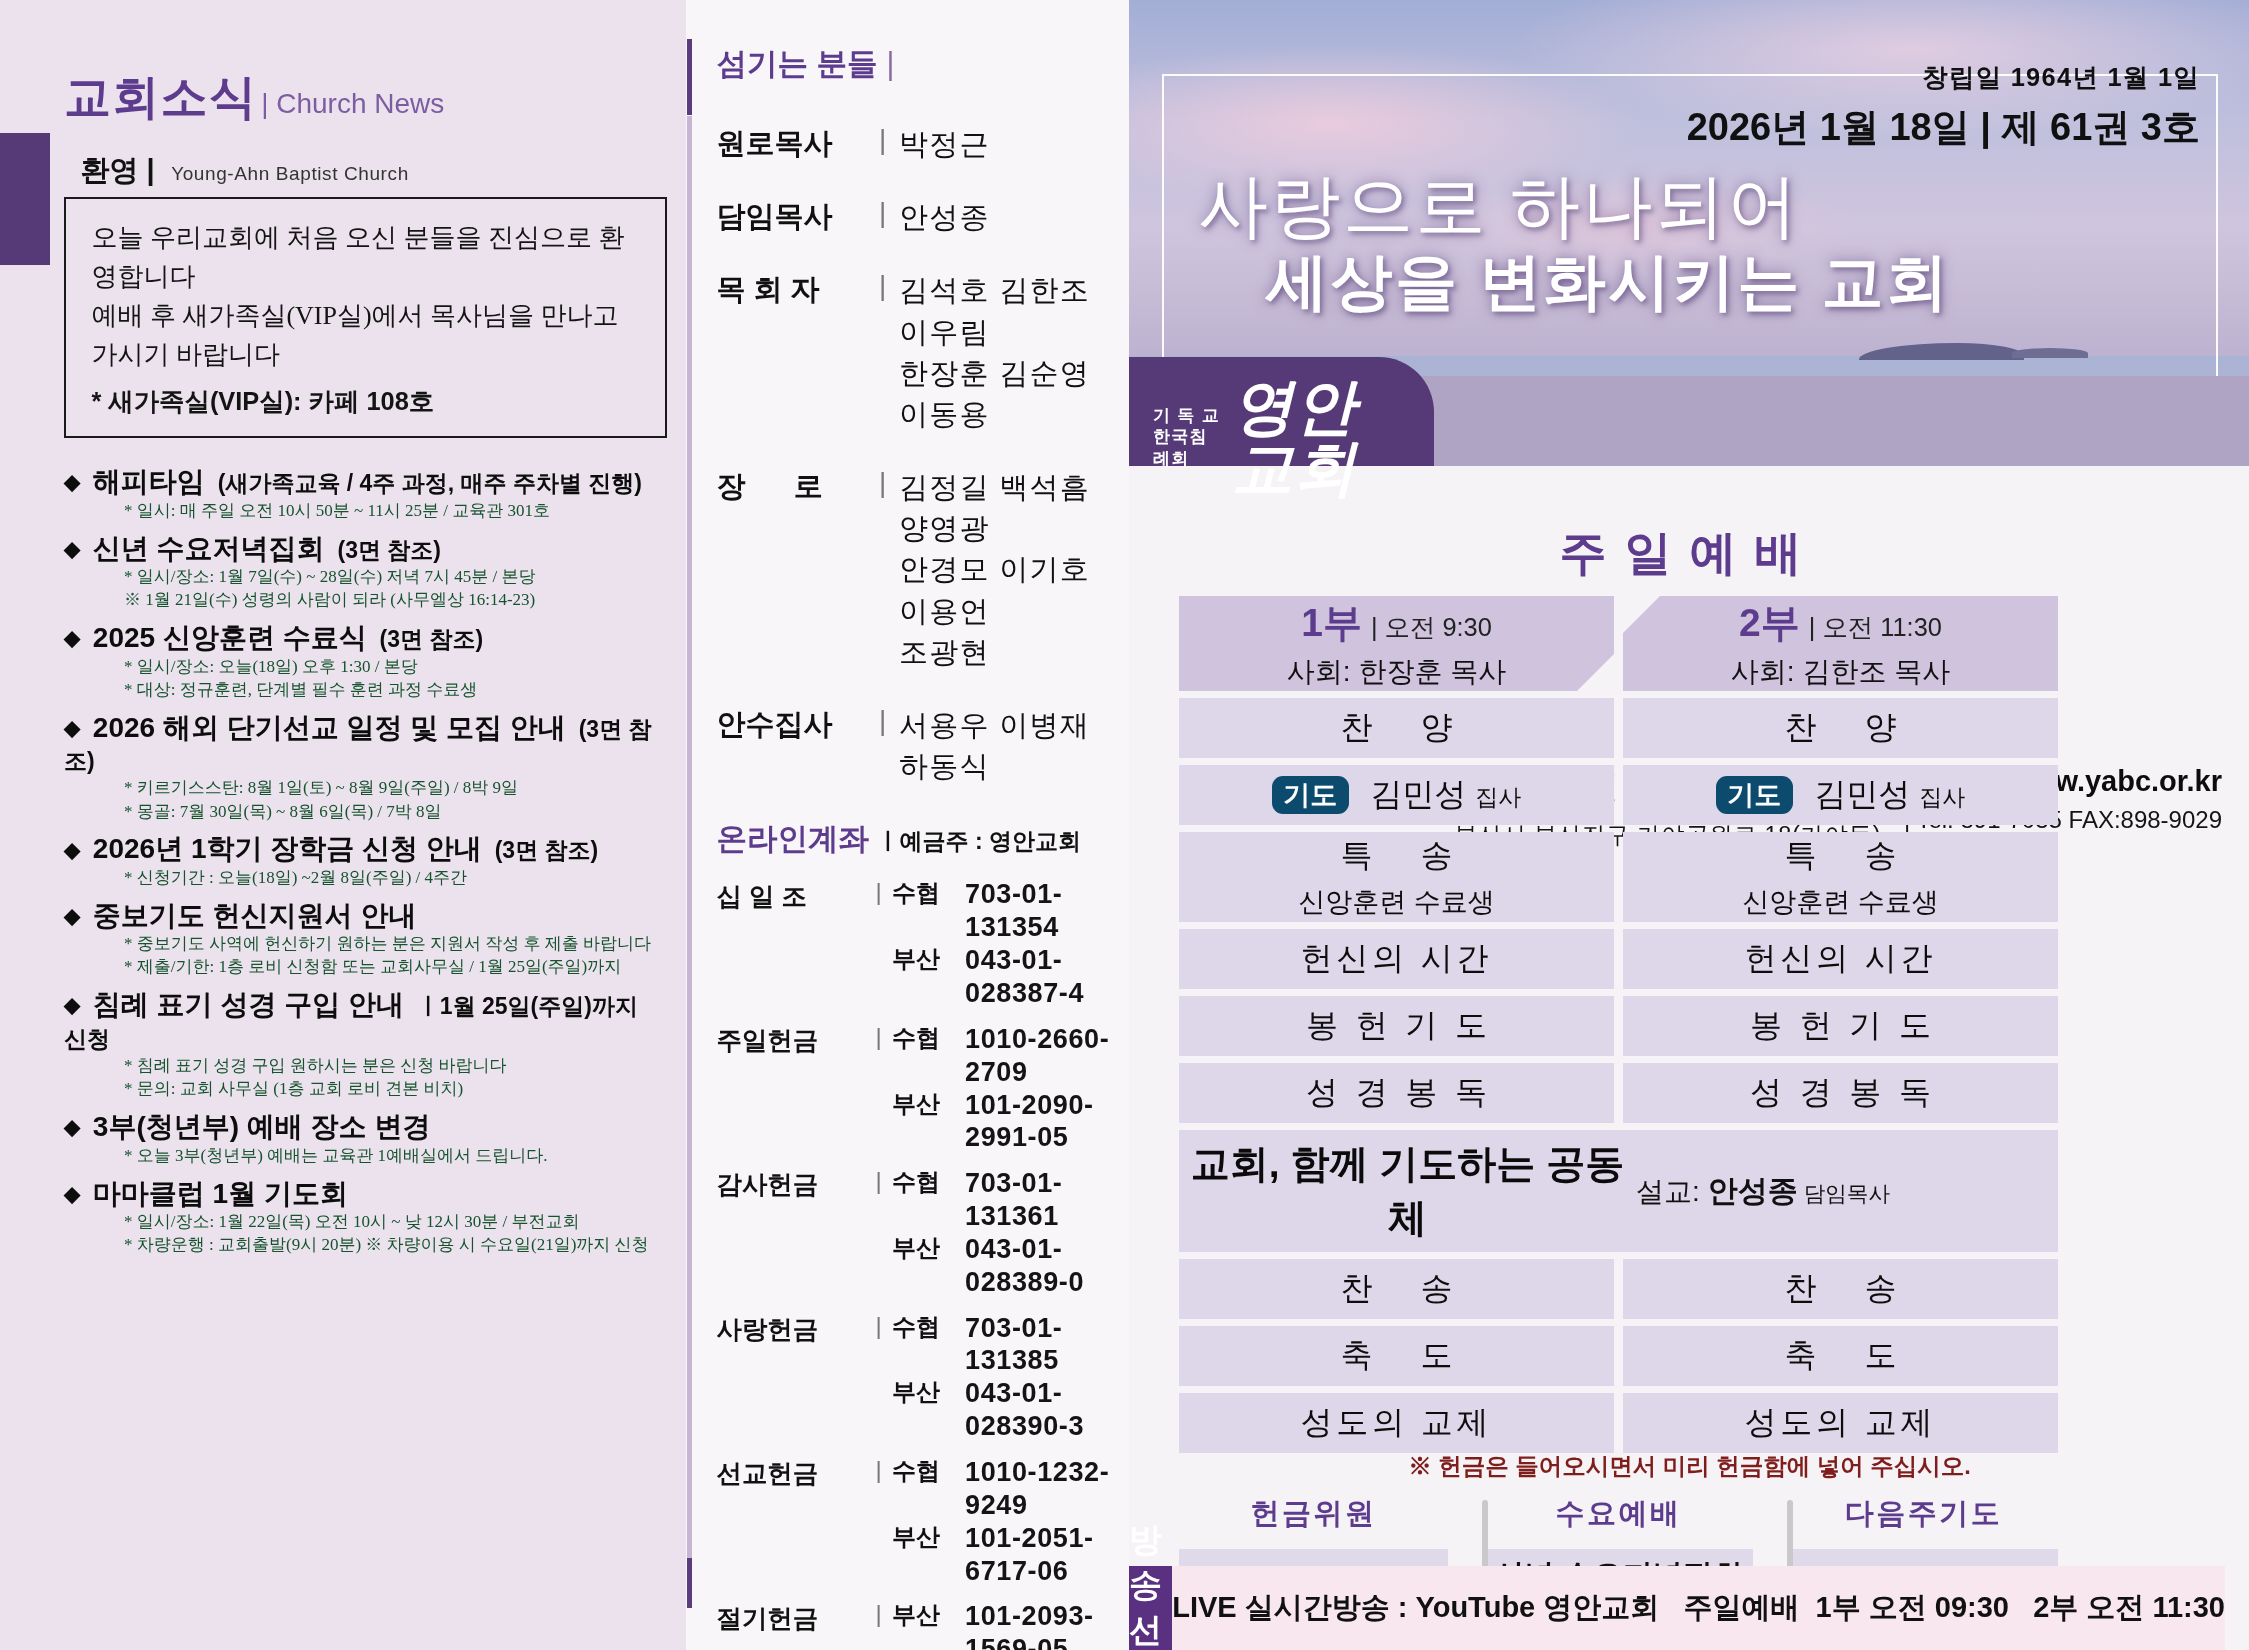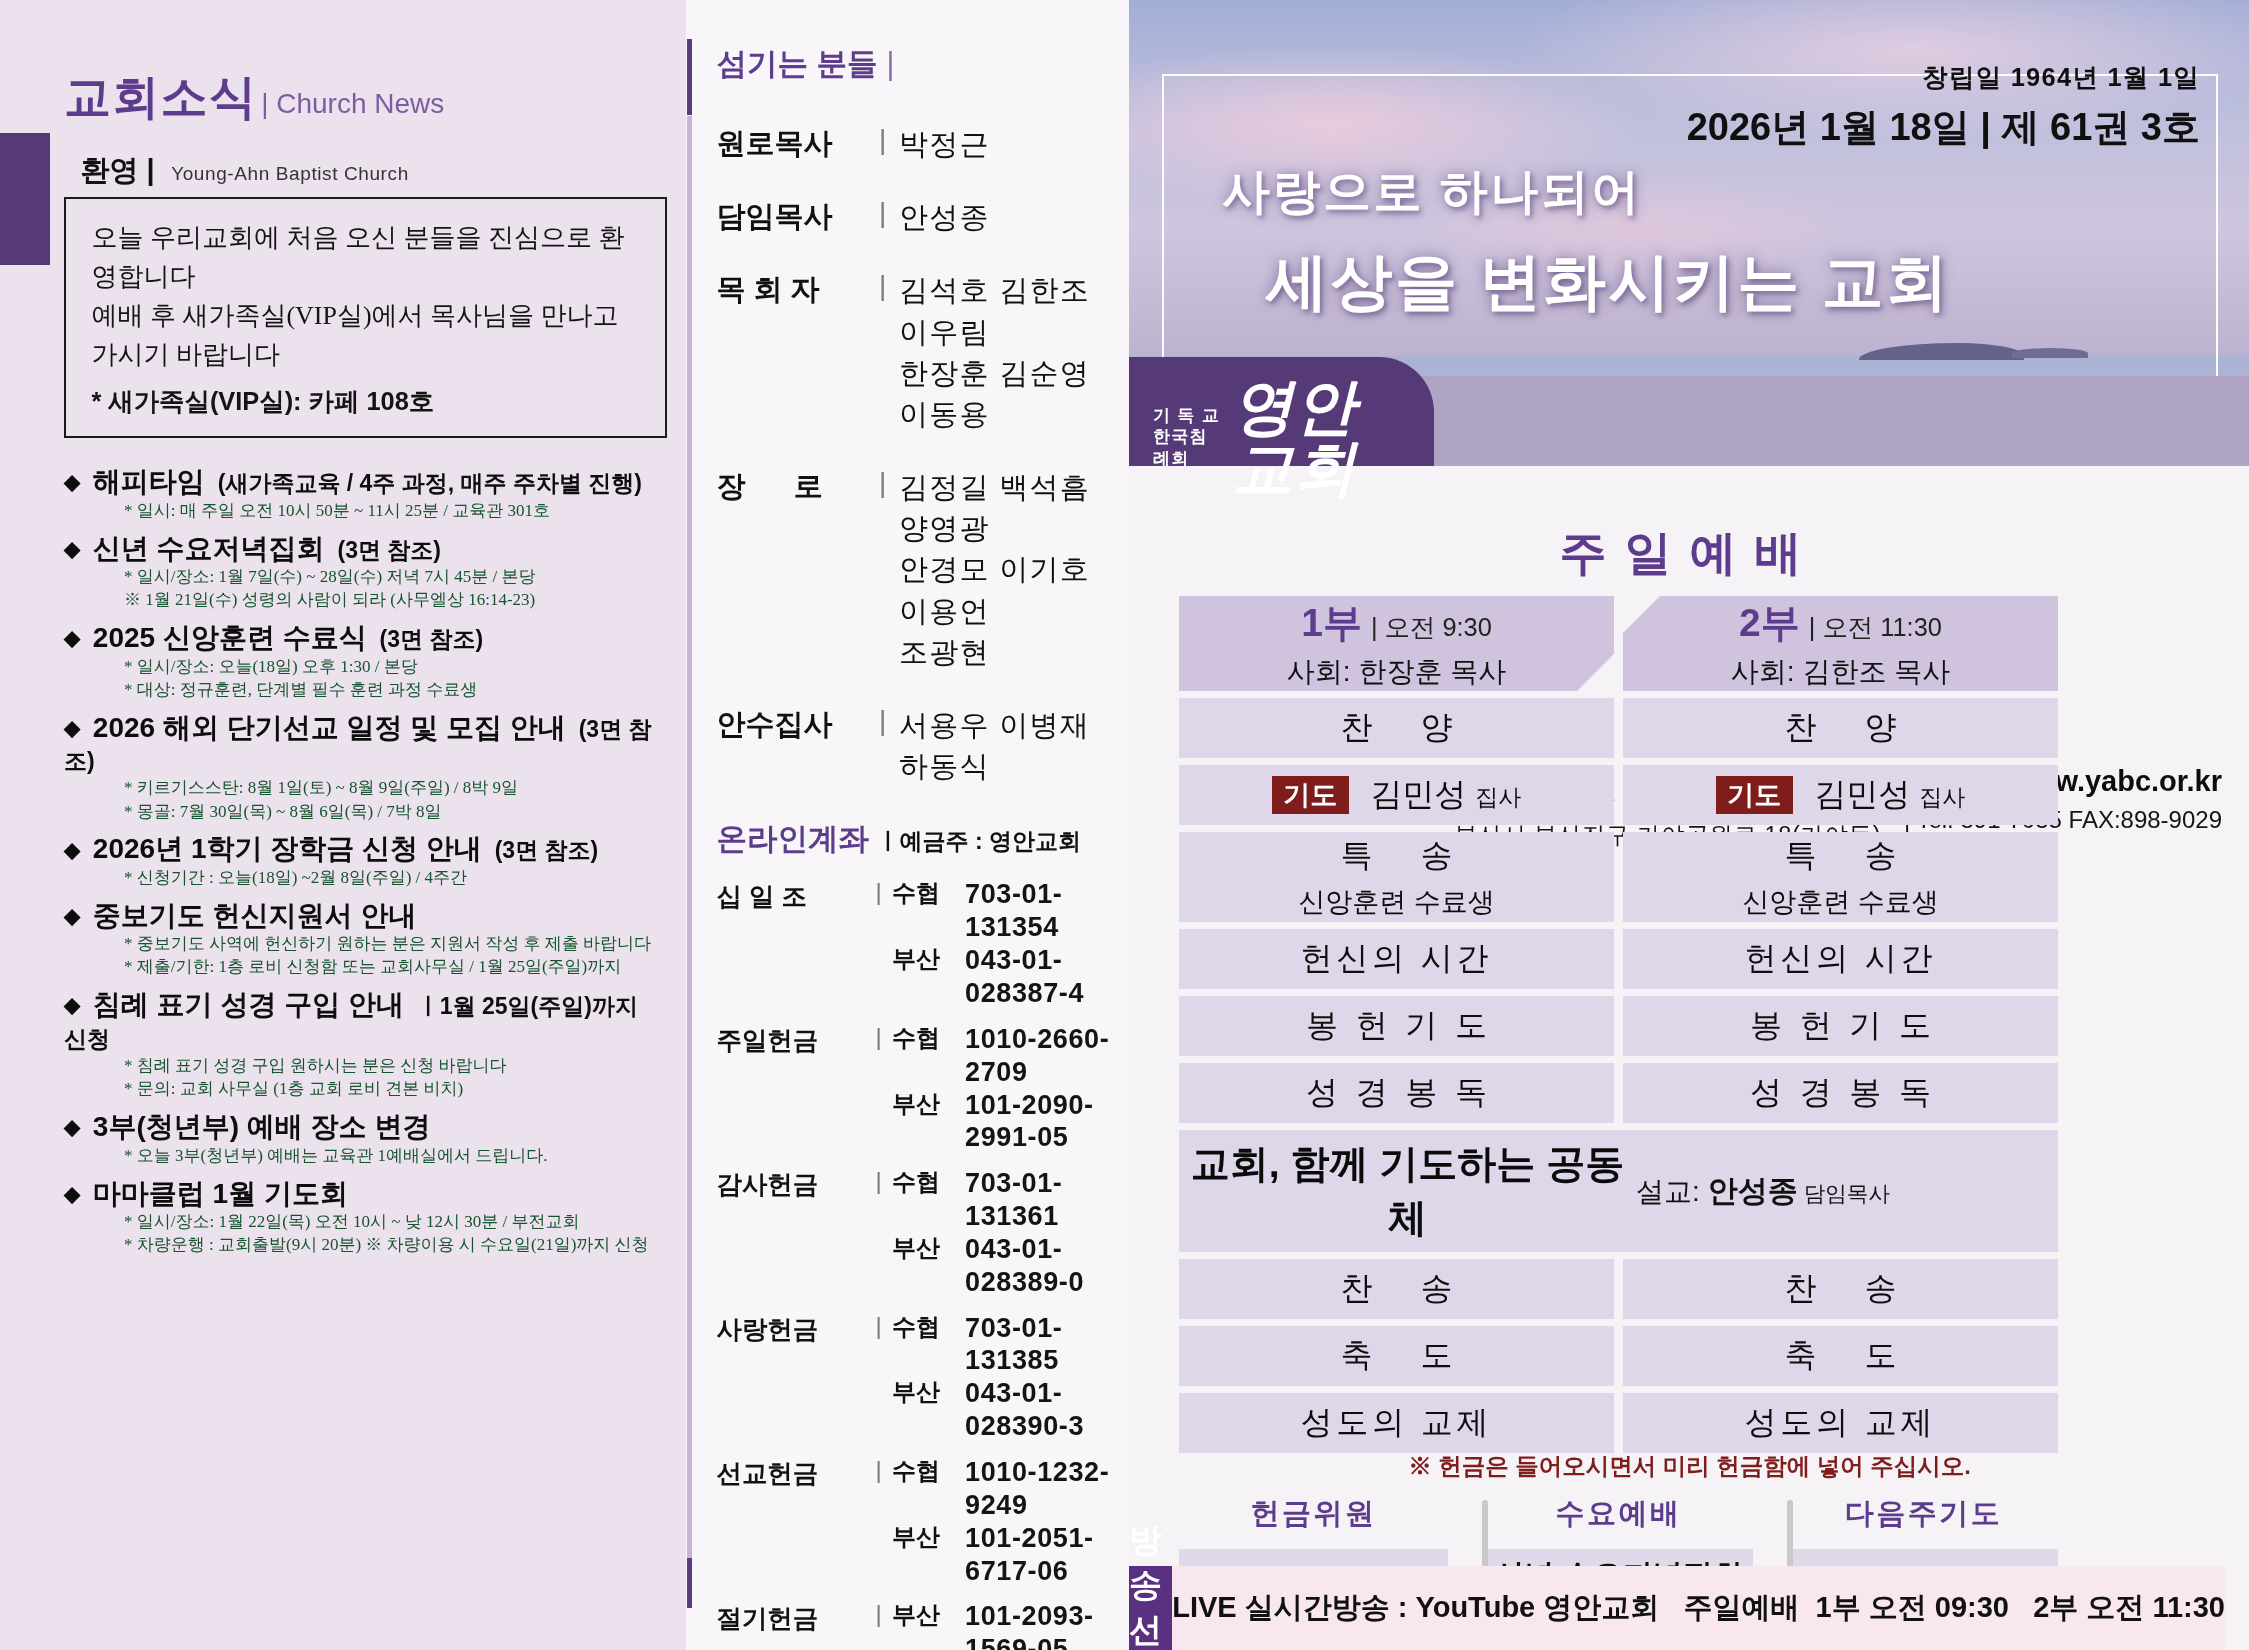--- a/index.html
+++ b/index.html
@@ -57,22 +57,22 @@
       radial-gradient(ellipse 445px 114px at 18% 30%, rgba(240,205,222,.85), rgba(240,205,222,0) 70%),
       radial-gradient(ellipse 572px 127px at 70% 12%, rgba(244,214,228,.7), rgba(244,214,228,0) 70%),
       radial-gradient(ellipse 318px 76px at 45% 55%, rgba(233,201,219,.55), rgba(233,201,219,0) 70%),
       linear-gradient(180deg,#a3aed6 0%,#bfc0dd 30%,#cfc5de 55%,#c3b8d3 78%,#b2a9cb 100%);}
   .sea{position:absolute;left:0;top:356px;width:1121px;height:56px;background:linear-gradient(180deg,#a9b3d4,#b6b4d4);}
   .island{position:absolute;left:730px;top:343px;width:165px;height:16.5px;background:#63628a;border-radius:60% 40% 6.4px 6.4px / 100% 80% 0 0;}
   .island2{position:absolute;left:883px;top:348px;width:76px;height:10.2px;background:#6e6d93;border-radius:50% 50% 0 0;}
   .photo-frame{position:absolute;left:33px;top:74px;width:1052px;height:338px;border:2.5px solid rgba(255,255,255,.95);border-bottom:none;}
   .founded{position:absolute;right:50px;top:61px;font-size:25.4px;font-weight:bold;color:#101010;letter-spacing:1.3px;}
   .issue{position:absolute;right:50px;top:102px;font-size:38px;font-weight:bold;color:#101010;}
-  .slogan1{position:absolute;left:69px;top:160px;font-size:48px;font-weight:bold;color:#fff;letter-spacing:2.5px;
-    text-shadow:0 0 14px rgba(98,74,130,.65),2.5px 3.2px 5.1px rgba(90,70,120,.55);margin-left:24px;}
+  .slogan1{position:absolute;left:69px;top:160px;font-size:70px;font-weight:normal;color:#fff;letter-spacing:2.5px;
+    text-shadow:0 0 14px rgba(98,74,130,.65),2.5px 3.2px 5.1px rgba(90,70,120,.55);}
   .slogan2{position:absolute;left:137px;top:240px;font-size:62px;font-weight:bold;color:#fff;letter-spacing:2.5px;
     text-shadow:0 0 14px rgba(98,74,130,.65),2.5px 3.2px 5.1px rgba(90,70,120,.55);}
   .band{position:absolute;left:0;top:376px;width:1121px;height:90px;background:#b0a4c5;}
   .logo-box{position:absolute;left:0;top:357px;width:305px;height:109px;background:#563a78;border-radius:0 55px 0 0;}
   .logo-inner{position:absolute;left:24px;top:19px;display:flex;align-items:center;gap:11.4px;}
   .logo-small{color:#fff;font-size:17px;font-weight:bold;line-height:1.25;letter-spacing:1.3px;}
   .logo-main{color:#fff;font-size:61px;font-weight:bold;font-style:italic;font-family:"DejaVu Serif",serif;letter-spacing:1.3px;line-height:1;}
   .band-info{position:absolute;left:325px;top:391px;}
   .bi-l1{display:flex;align-items:baseline;gap:10.2px;}
   .bi-role{font-size:21px;color:#141414;}
@@ -91,21 +91,21 @@
   .whead.c2{clip-path:polygon(37px 0,100% 0,100% 100%,0 100%,0 37px);}
   .wh-l1{display:flex;align-items:baseline;gap:9px;}
   .wh-part{font-size:39px;font-weight:bold;color:#5d3c8e;}
   .wh-time{font-size:25.4px;color:#222;}
   .wh-mc{font-size:28px;color:#111;}
   .wstd{height:60px;font-size:32px;}
   .sp2{letter-spacing:1.5em;text-indent:1.5em;}
   .sp4{letter-spacing:.55em;text-indent:.55em;}
   .sp1{letter-spacing:.12em;}
   .wpray{height:60px;font-size:32px;gap:21.6px;}
-  .badge{background:#7f1d1d;color:#fff;font-size:27px;font-weight:bold;padding:5.1px 11.4px;line-height:1;}
+  .badge{background:#0c4a6e;color:#fff;font-size:27px;font-weight:bold;padding:5.1px 11.4px;line-height:1;border-radius:11px;}
   .prole{font-size:23px;margin-left:9px;}
   .wspec{height:90px;flex-direction:column;gap:6.4px;}
   .wspec .l1{font-size:32px;letter-spacing:1.5em;text-indent:1.5em;}
   .wspec .l2{font-size:27px;}
   .wsermon{grid-column:1 / -1;background:#ded6e9;height:122px;display:flex;align-items:center;margin-bottom:7px;}
   .serm-title{width:52%;text-align:center;font-size:39px;font-weight:bold;color:#0b0b0b;}
   .serm-right{font-size:28px;color:#111;line-height:1.6;}
   .serm-right b{font-size:30px;}
   .serm-right .sm{font-size:21.6px;}
   .wnote{position:absolute;left:0;top:1450px;width:1121px;text-align:center;font-size:23.5px;font-weight:bold;color:#7f1d1d;}

